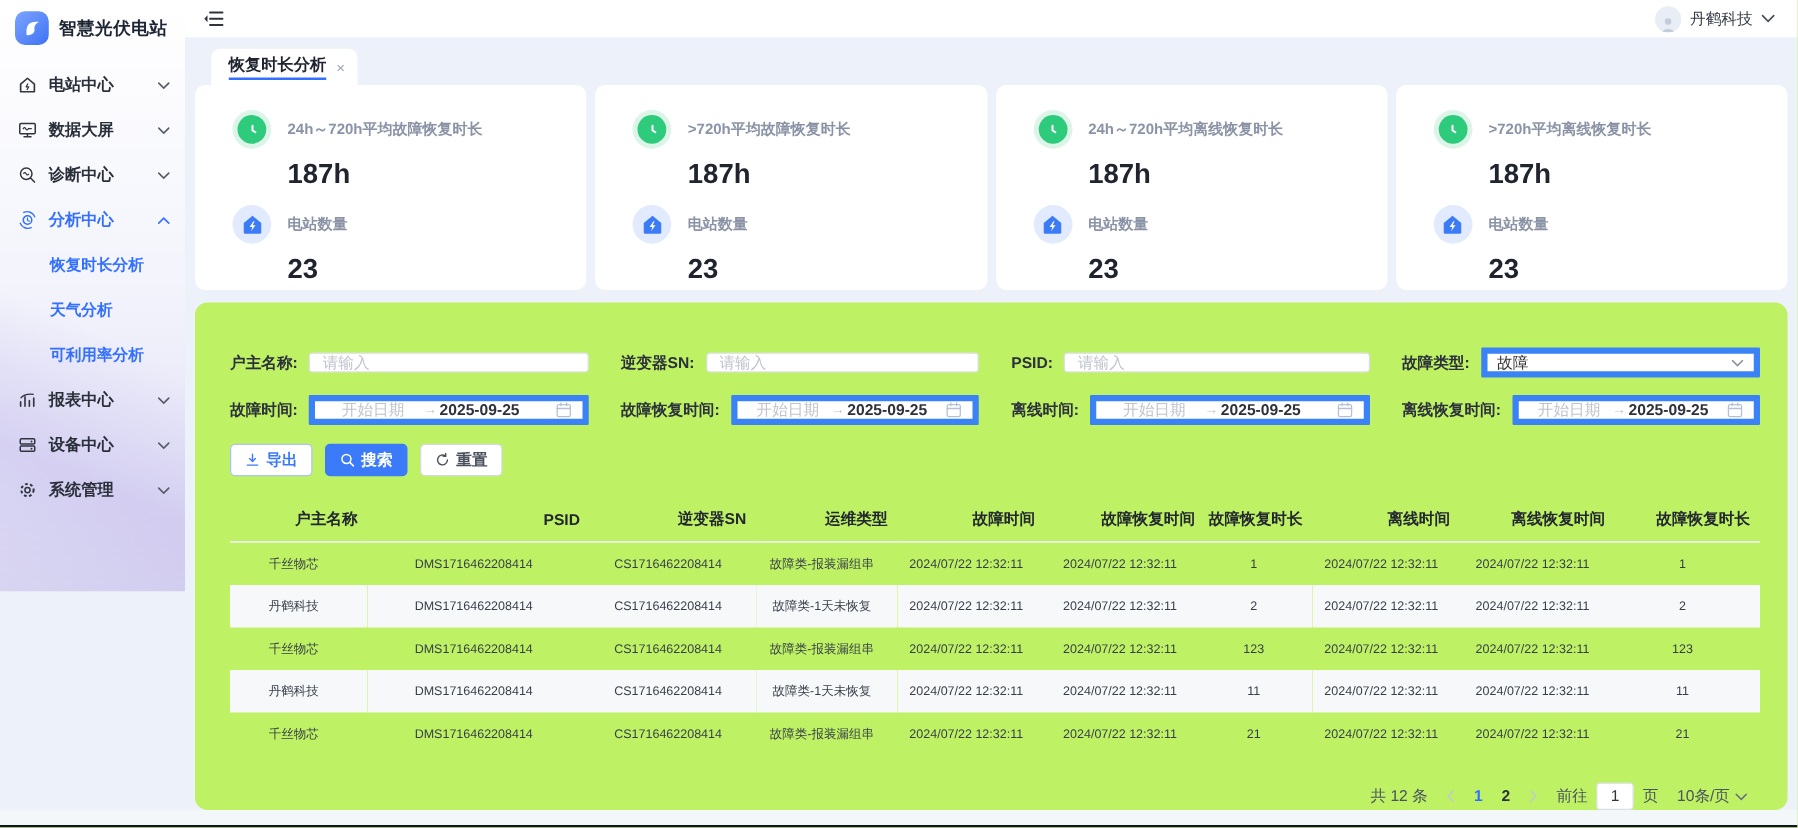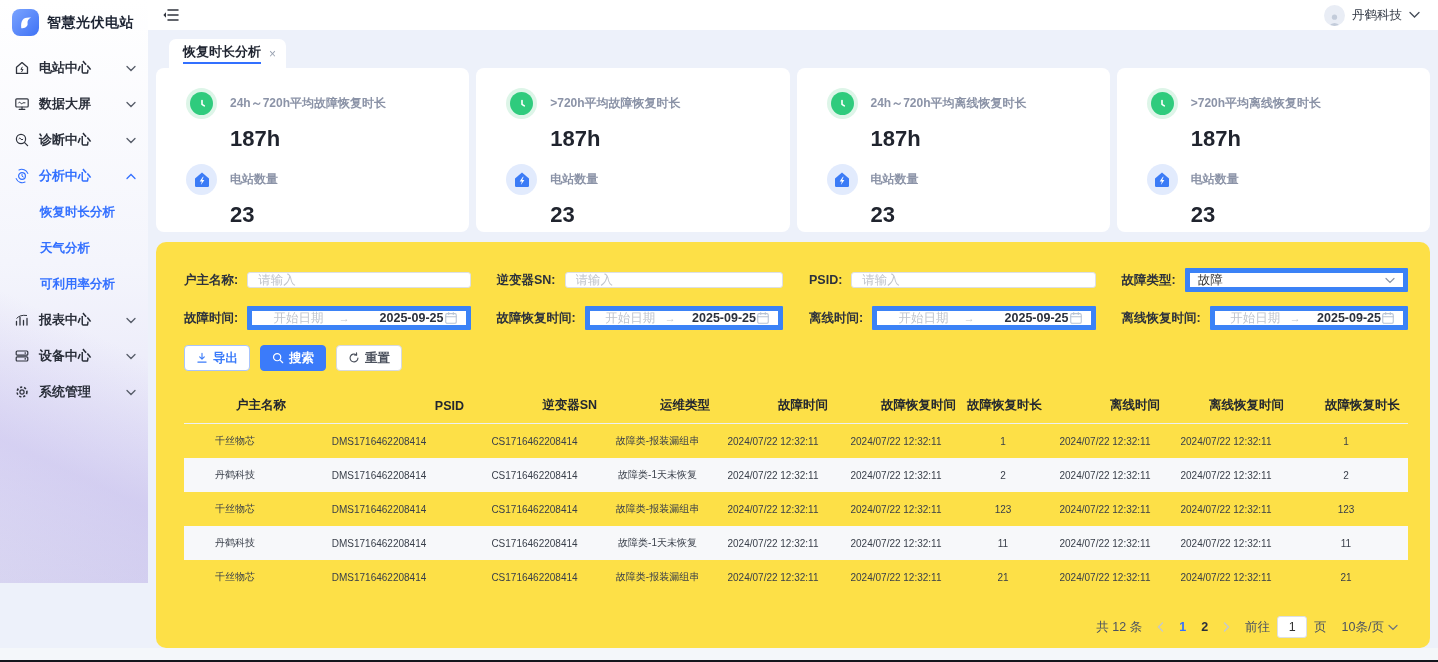--- a/index.html
+++ b/index.html
@@ -2,21 +2,21 @@
 <html><head>
 <meta charset="utf-8">
 <style>
   * { margin:0; padding:0; box-sizing:border-box; }
   html,body { width:1438px; height:662px; }
   body { font-family:"Liberation Sans","DejaVu Sans",sans-serif; background:#edf1fa; overflow:hidden; }
   .app { width:1438px; height:662px; display:flex; flex-direction:column; }
   .body-row { display:flex; height:648px; }
 
   
-  .sidebar { width:148px; height:583px; flex:0 0 148px;
+  .sidebar { width:148px; height:473px; flex:0 0 148px;
     background:
       linear-gradient(205deg, rgba(255,255,255,0) 55%, rgba(183,172,232,0.38) 78%, rgba(183,172,232,0.12) 100%),
       linear-gradient(180deg, #ffffff 0%, #f4f5fc 45%, #e7e6f8 78%, #dcdaf2 100%);
     overflow:hidden; }
   .logo-row { display:flex; align-items:center; gap:8px; padding:9px 10px 14px 12px; }
   .logo-badge { width:27px; height:27px; border-radius:8px; background:linear-gradient(135deg,#7ba4ff,#3f72f5); display:flex; align-items:center; justify-content:center; flex:0 0 27px; }
   .logo-title { font-size:14px; font-weight:bold; color:#1d2433; letter-spacing:0.5px; white-space:nowrap; }
   .menu-item { height:36px; display:flex; align-items:center; gap:9px; padding:0 12px 0 14px; font-size:13px; font-weight:bold; color:#2a2f3a; cursor:pointer; }
   .menu-item svg.mi { flex:0 0 16px; }
   .menu-item .chev { margin-left:auto; }
@@ -42,31 +42,31 @@
   .card { flex:1; background:#fff; border-radius:8px; padding:20px 0 0 30px; }
   .card-line { display:flex; align-items:center; gap:13px; }
   .icon-ring { width:31px; height:31px; border-radius:50%; display:flex; align-items:center; justify-content:center; flex:0 0 31px; }
   .ring-green { background:#ddf5e8; }
   .ring-blue { background:#e2ebfd; }
   .disk-green { width:23px; height:23px; border-radius:50%; background:#2fcb7d; display:flex; align-items:center; justify-content:center; }
   .card-title { font-size:12px; font-weight:bold; color:#8b93a7; }
   .card-value { font-size:22px; font-weight:bold; color:#20242e; margin:7px 0 12px 44px; }
   .card-value.second { margin-bottom:4px; }
 
-  .panel { margin-top:10px; background:#fde047; border-radius:10px; padding:26px 22px 0 28px; flex:1; min-height:0; }
+  .panel { margin-top:10px; background:#bef264; border-radius:10px; padding:36px 22px 0 28px; flex:1; min-height:0; }
   .filters { display:grid; grid-template-columns:repeat(4,1fr); column-gap:26px; row-gap:14px; }
   .fgroup { display:flex; align-items:center; gap:9px; min-width:0; }
   .flabel { font-size:12.5px; font-weight:bold; color:#2c313c; white-space:nowrap; }
   .finput { flex:1; min-width:0; height:16px; border:1px solid #dcdfe6; border-radius:3px; padding:0 10px; font-size:12.5px; color:#333; font-family:inherit; outline:none; background:#fff; }
   .finput::placeholder { color:#c0c4cc; }
   .fselect, .fdate { flex:1; min-width:0; height:24px; border:5px solid #3b82f6; border-radius:1px; display:flex; align-items:center; padding:0 8px; font-size:12.5px; background:#fff; cursor:pointer; }
   .fselect .sel-val { color:#333; flex:1; }
   .fdate .d-start { color:#bfc4cd; flex:1; text-align:center; white-space:nowrap; }
   .fdate .d-arrow { color:#c0c4cc; font-size:11px; padding:0 2px; }
-  .fdate .d-end { color:#2c313c; font-weight:bold; flex:1.2; text-align:right; white-space:nowrap; }
+  .fdate .d-end { color:#2c313c; font-weight:bold; flex:1.2; text-align:left; white-space:nowrap; }
 
   .btn-row { margin-top:15px; display:flex; gap:10px; }
   .btn { height:26px; padding:0 11px; border-radius:4px; font-size:12.5px; font-weight:bold; display:inline-flex; align-items:center; gap:5px; cursor:pointer; border:1px solid transparent; font-family:inherit; background:#fff; }
   .btn-export { color:#3b7bfa; border-color:#a9c4fb; }
   .btn-search { color:#fff; background:#3b7bfa; border-color:#3b7bfa; }
   .btn-reset { color:#4a505c; border-color:#d5d9e0; }
 
   table.grid { width:100%; border-collapse:collapse; margin-top:16px; table-layout:fixed; }
   table.grid th { text-align:right; font-size:12.5px; font-weight:bold; color:#23272f; padding:10px 8px 9px 0; border-bottom:1px solid #ecf0f5; white-space:nowrap; }
   table.grid td { font-size:10px; color:#383e49; padding:10px 8px 10px 0; white-space:nowrap; overflow:hidden;text-align:center; }

